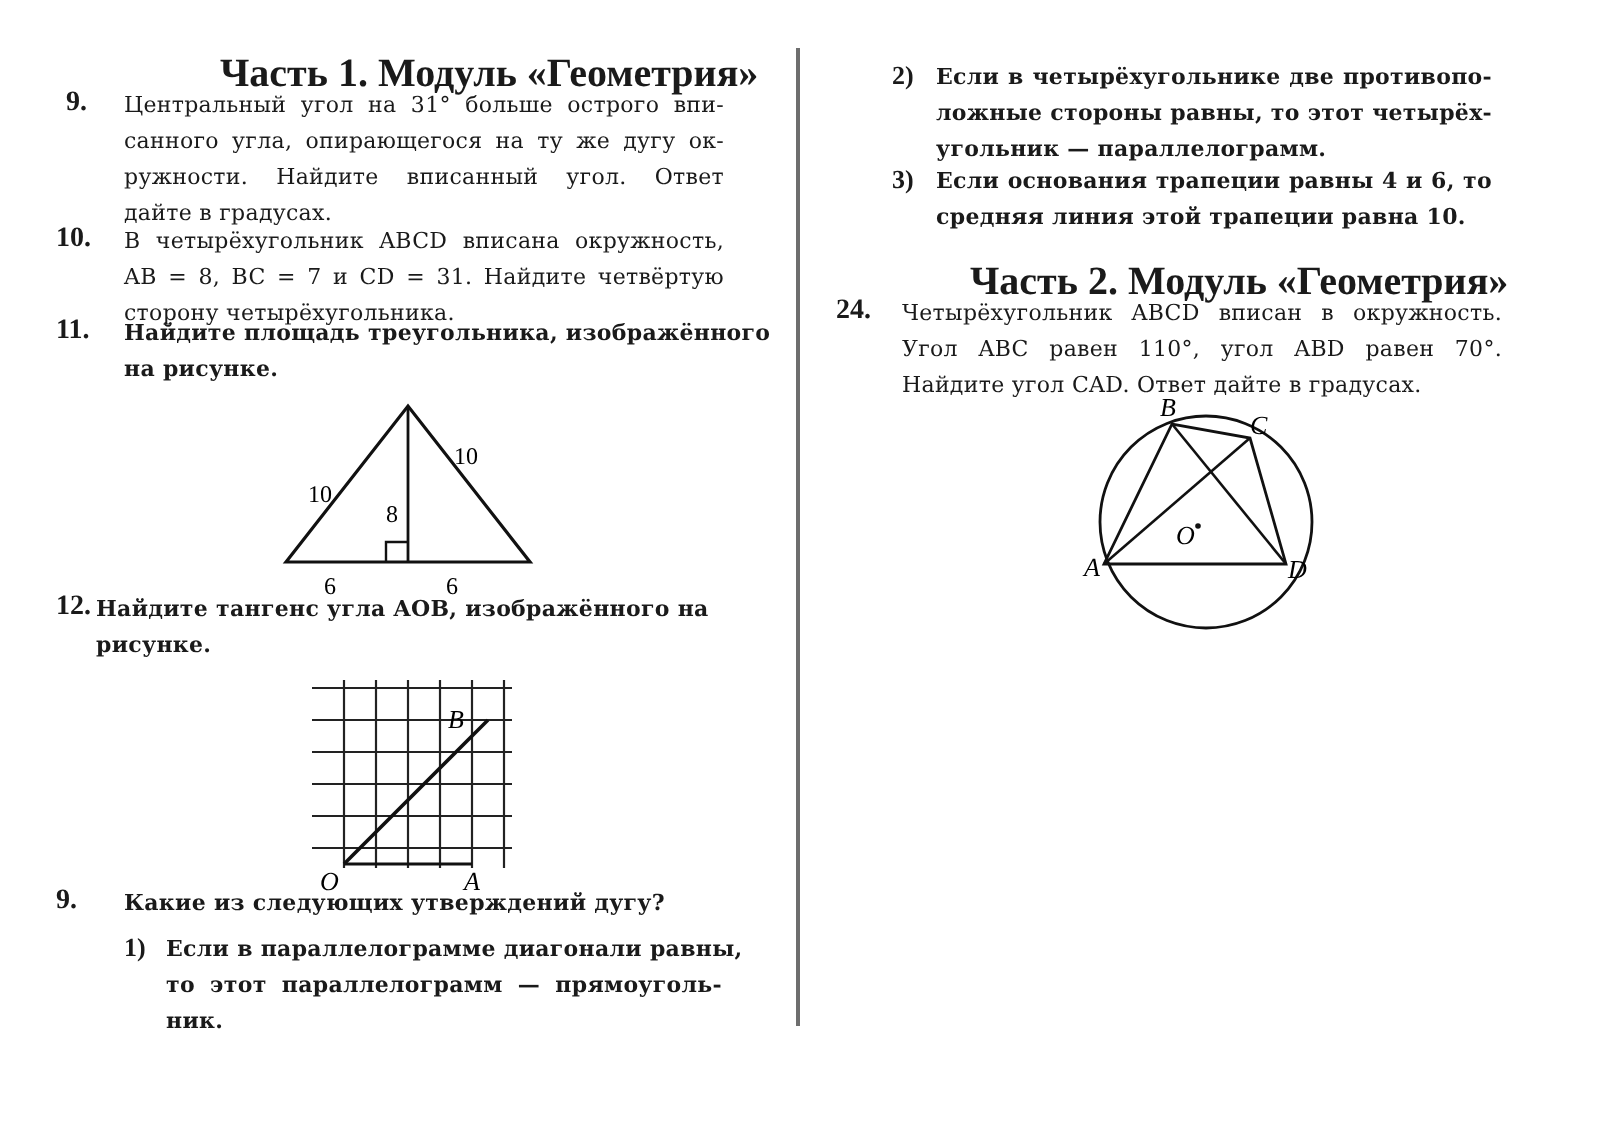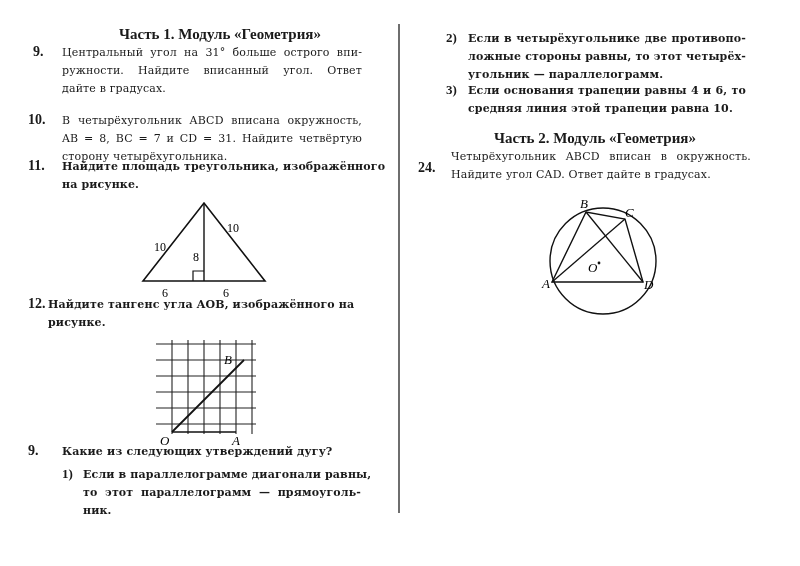--- a/index.html
+++ b/index.html
@@ -6,21 +6,21 @@
   body {
     width: 800px; height: 566px; background: #ffffff; position: relative; overflow: hidden;
     font-family: "DejaVu Serif", "Liberation Serif", serif; color: #1a1a1a;
   }
   .col { position: absolute; top: 0; }
   .left { left: 0; width: 400px; }
   .right { left: 400px; width: 400px; }
   .divider { position: absolute; left: 398px; top: 24px; width: 2px; height: 489px; background: #6e6e6e; }
   .heading {
     position: absolute; font-family: "Liberation Serif", serif; font-weight: bold;
-    font-size: 15px; text-align: center; white-space: nowrap;
+    font-size: 20px; text-align: center; white-space: nowrap;
   }
   .num {
     position: absolute; font-family: "Liberation Serif", serif; font-weight: bold; font-size: 14px;
   }
   .txt {
     position: absolute; font-size: 11px; line-height: 18px; letter-spacing: 0.15px;
     text-align: justify;
   }
   .txt.bold { font-weight: bold; }
   .txt .line { display: block; text-align-last: justify; white-space: nowrap; }
@@ -30,20 +30,21 @@
 </style>
 </head>
 <body>
 
 <div class="col left">
   <div class="heading" style="left:110px; top:26px; width:220px;">Часть 1. Модуль «Геометрия»</div>
 
   <div class="num" style="left:33px; top:44px;">9.</div>
   <div class="txt" style="left:62px; top:44px; width:300px;">
     <span class="line">Центральный угол на 31° больше острого впи-</span>
+    <span class="line">санного угла, опирающегося на ту же дугу ок-</span>
     <span class="line">ружности. Найдите вписанный угол. Ответ</span>
     <span class="line last">дайте в градусах.</span>
   </div>
 
   <div class="num" style="left:28px; top:112px;">10.</div>
   <div class="txt" style="left:62px; top:112px; width:300px;">
     <span class="line">В четырёхугольник ABCD вписана окружность,</span>
     <span class="line">AB = 8, BC = 7 и CD = 31. Найдите четвёртую</span>
     <span class="line last">сторону четырёхугольника.</span>
   </div>
@@ -115,23 +116,24 @@
     <span class="line last">угольник — параллелограмм.</span>
   </div>
   <div class="num" style="left:46px; top:82px; font-size:13px;">3)</div>
   <div class="txt bold" style="left:68px; top:82px; width:278px;">
     <span class="line">Если основания трапеции равны 4 и 6, то</span>
     <span class="line last">средняя линия этой трапеции равна 10.</span>
   </div>
 
   <div class="heading" style="left:85px; top:130px; width:220px;">Часть 2. Модуль «Геометрия»</div>
 
-  <div class="num" style="left:18px; top:148px;margin-top:12px;">24.</div>
+  <div class="num" style="left:18px; top:148px;">24.</div>
   <div class="txt" style="left:51px; top:148px; width:300px;">
     <span class="line">Четырёхугольник ABCD вписан в окружность.</span>
+    <span class="line">Угол ABC равен 110°, угол ABD равен 70°.</span>
     <span class="line last">Найдите угол CAD. Ответ дайте в градусах.</span>
   </div>
 
   <svg class="fig" style="left:130px; top:192px;" width="145" height="130" viewBox="0 0 145 130">
     <circle cx="73" cy="69" r="53" fill="none" stroke="#111" stroke-width="1.4"></circle>
 
     <polygon points="22,90 56,20 95,27 113,90" fill="none" stroke="#111" stroke-width="1.4"></polygon>
     <line x1="22" y1="90" x2="95" y2="27" stroke="#111" stroke-width="1.3"></line>
     <line x1="56" y1="20" x2="113" y2="90" stroke="#111" stroke-width="1.3"></line>
     <circle cx="69" cy="71" r="1.4" fill="#111"></circle>

